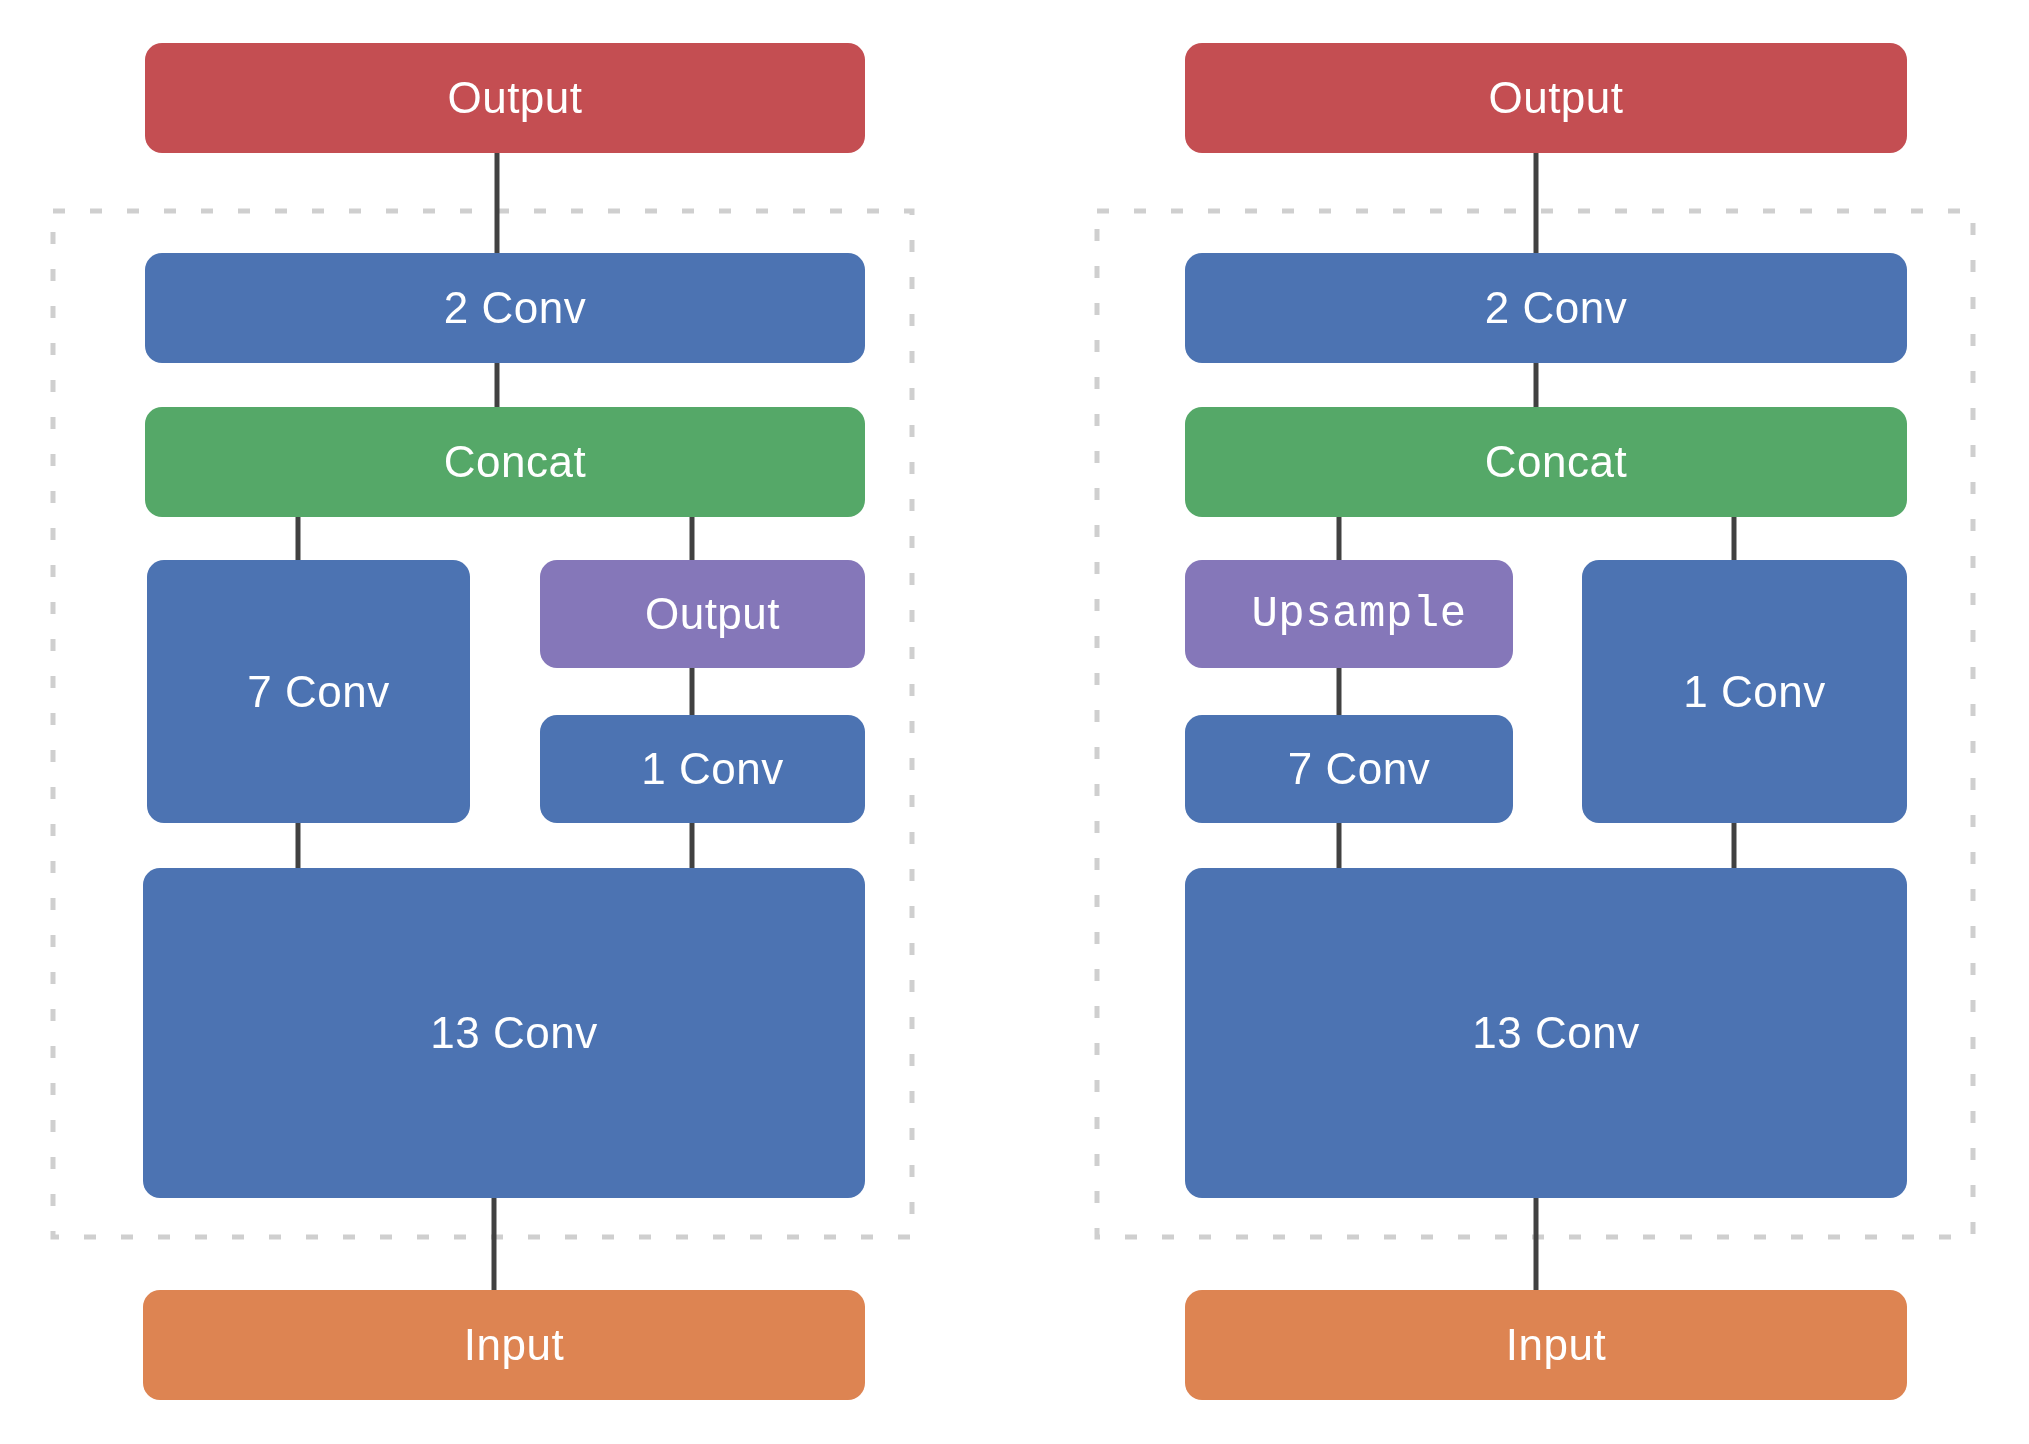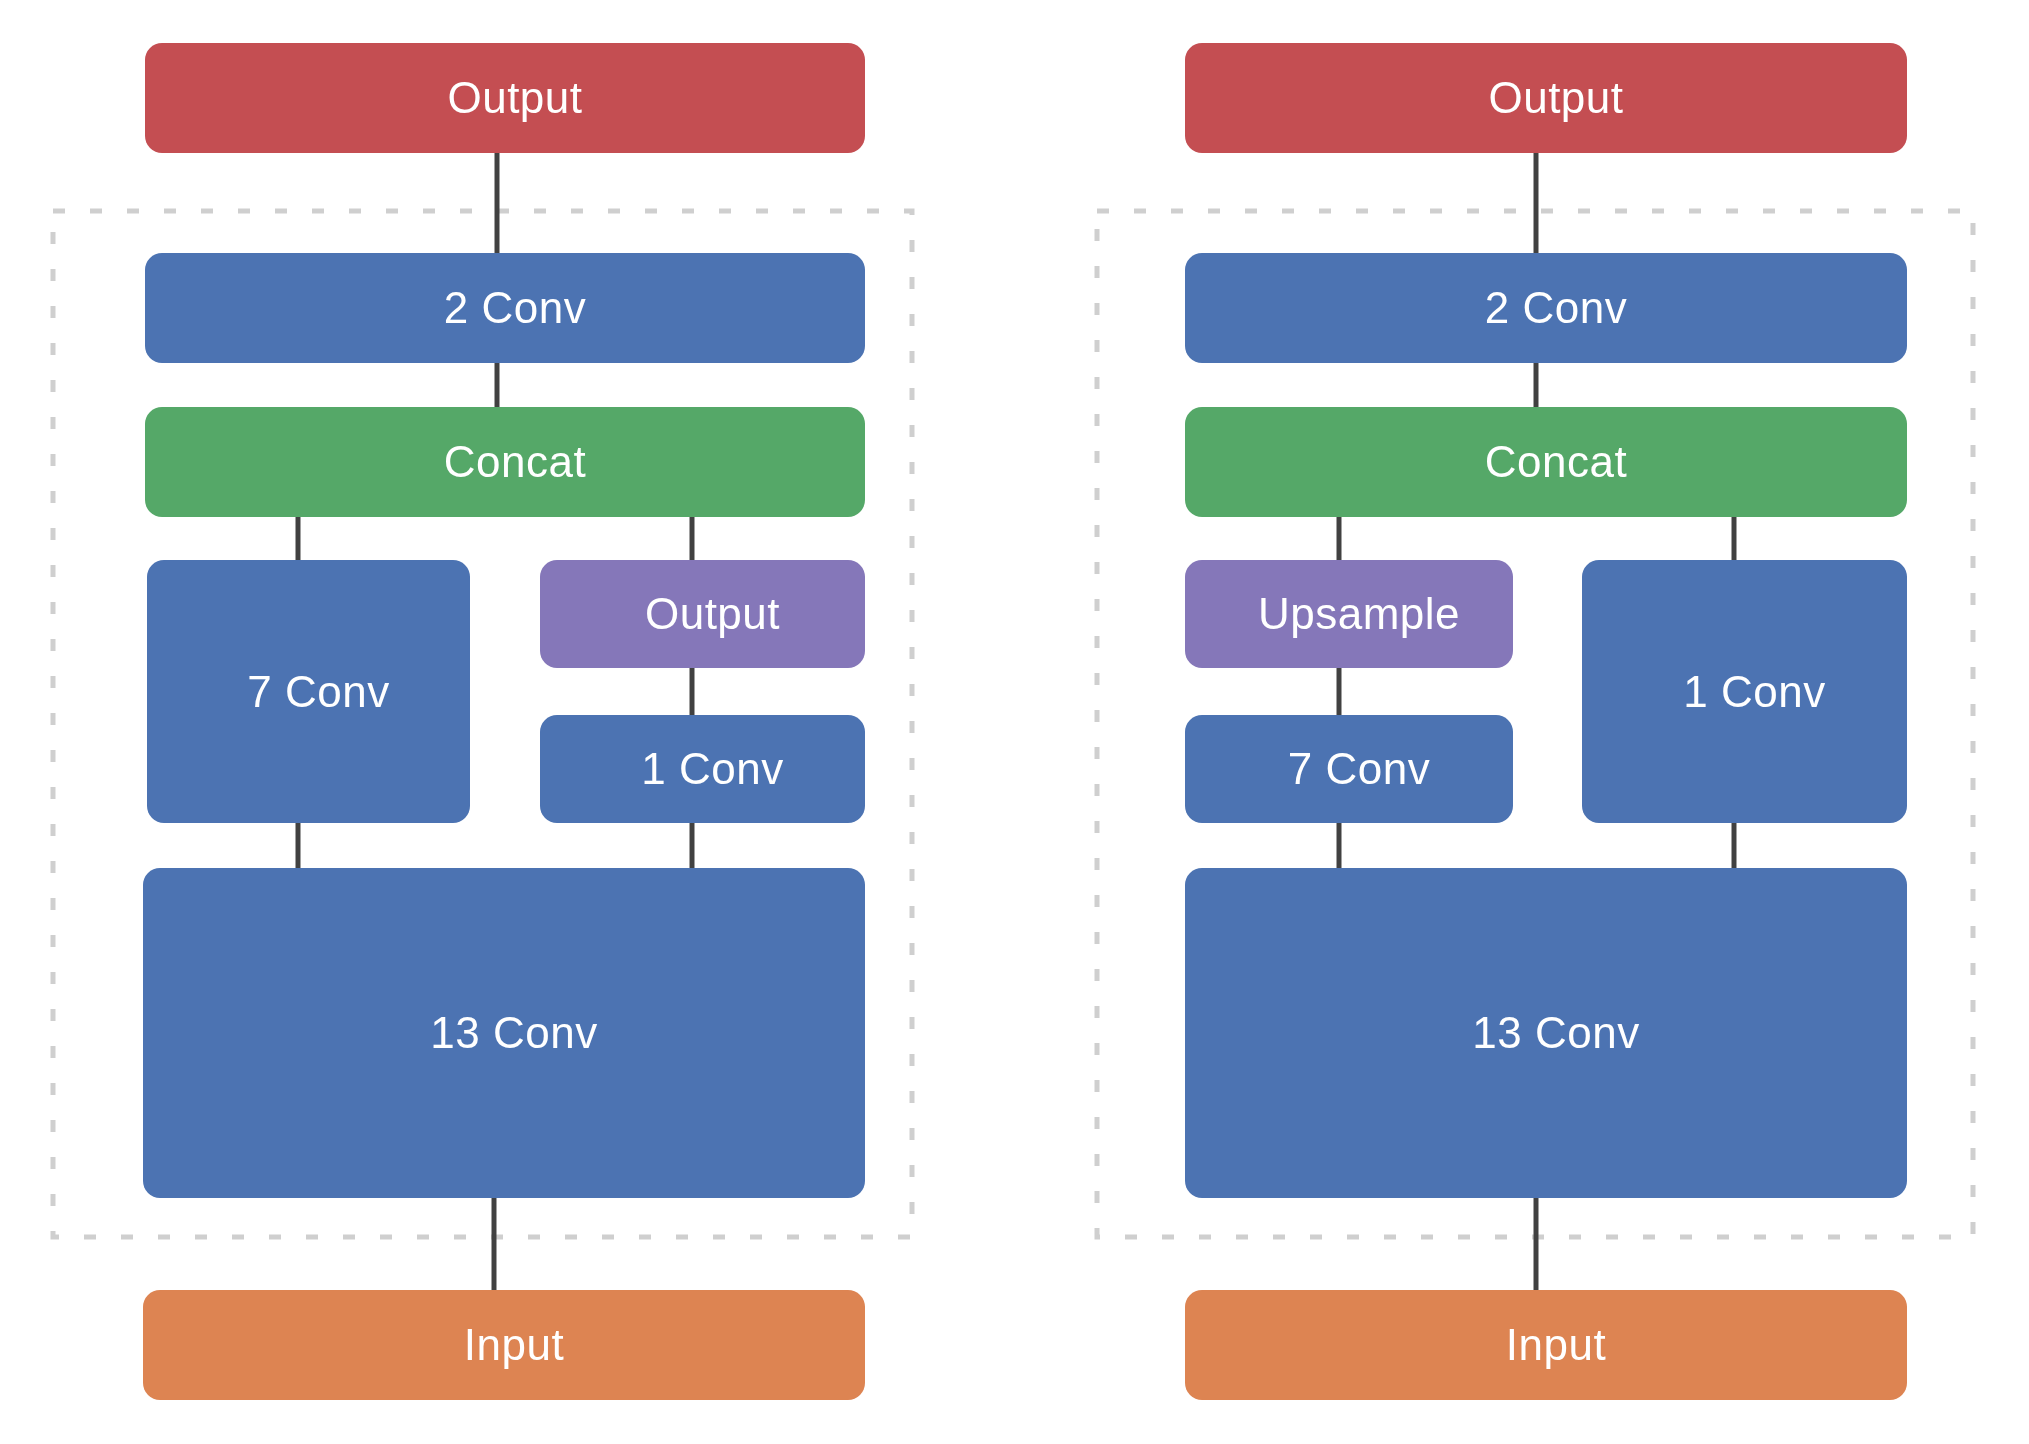--- a/index.html
+++ b/index.html
@@ -36,21 +36,21 @@
   .l-concat   { left: 145px;  top: 407px;  width: 700px; height: 110px; }
   .l-conv7    { left: 147px;  top: 560px;  width: 303px; height: 263px; }
   .l-reorg    { left: 540px;  top: 560px;  width: 305px; height: 108px; }
   .l-conv1    { left: 540px;  top: 715px;  width: 305px; height: 108px; }
   .l-conv13   { left: 143px;  top: 868px;  width: 702px; height: 330px; }
   .l-input    { left: 143px;  top: 1290px; width: 702px; height: 110px; }
 
   .r-output   { left: 1185px; top: 43px;   width: 702px; height: 110px; }
   .r-conv2    { left: 1185px; top: 253px;  width: 702px; height: 110px; }
   .r-concat   { left: 1185px; top: 407px;  width: 702px; height: 110px; }
-  .r-upsample { left: 1185px; top: 560px;  width: 308px; height: 108px; }
+  .r-upsample { left: 1185px; top: 560px;  width: 308px; height: 108px; font-family: Liberation Mono, monospace; }
   .r-conv7    { left: 1185px; top: 715px;  width: 308px; height: 108px; }
   .r-conv1    { left: 1582px; top: 560px;  width: 305px; height: 263px; }
   .r-conv13   { left: 1185px; top: 868px;  width: 702px; height: 330px; }
   .r-input    { left: 1185px; top: 1290px; width: 702px; height: 110px; }
 </style>
 </head>
 <body>
 
 <div id="stage">
 

